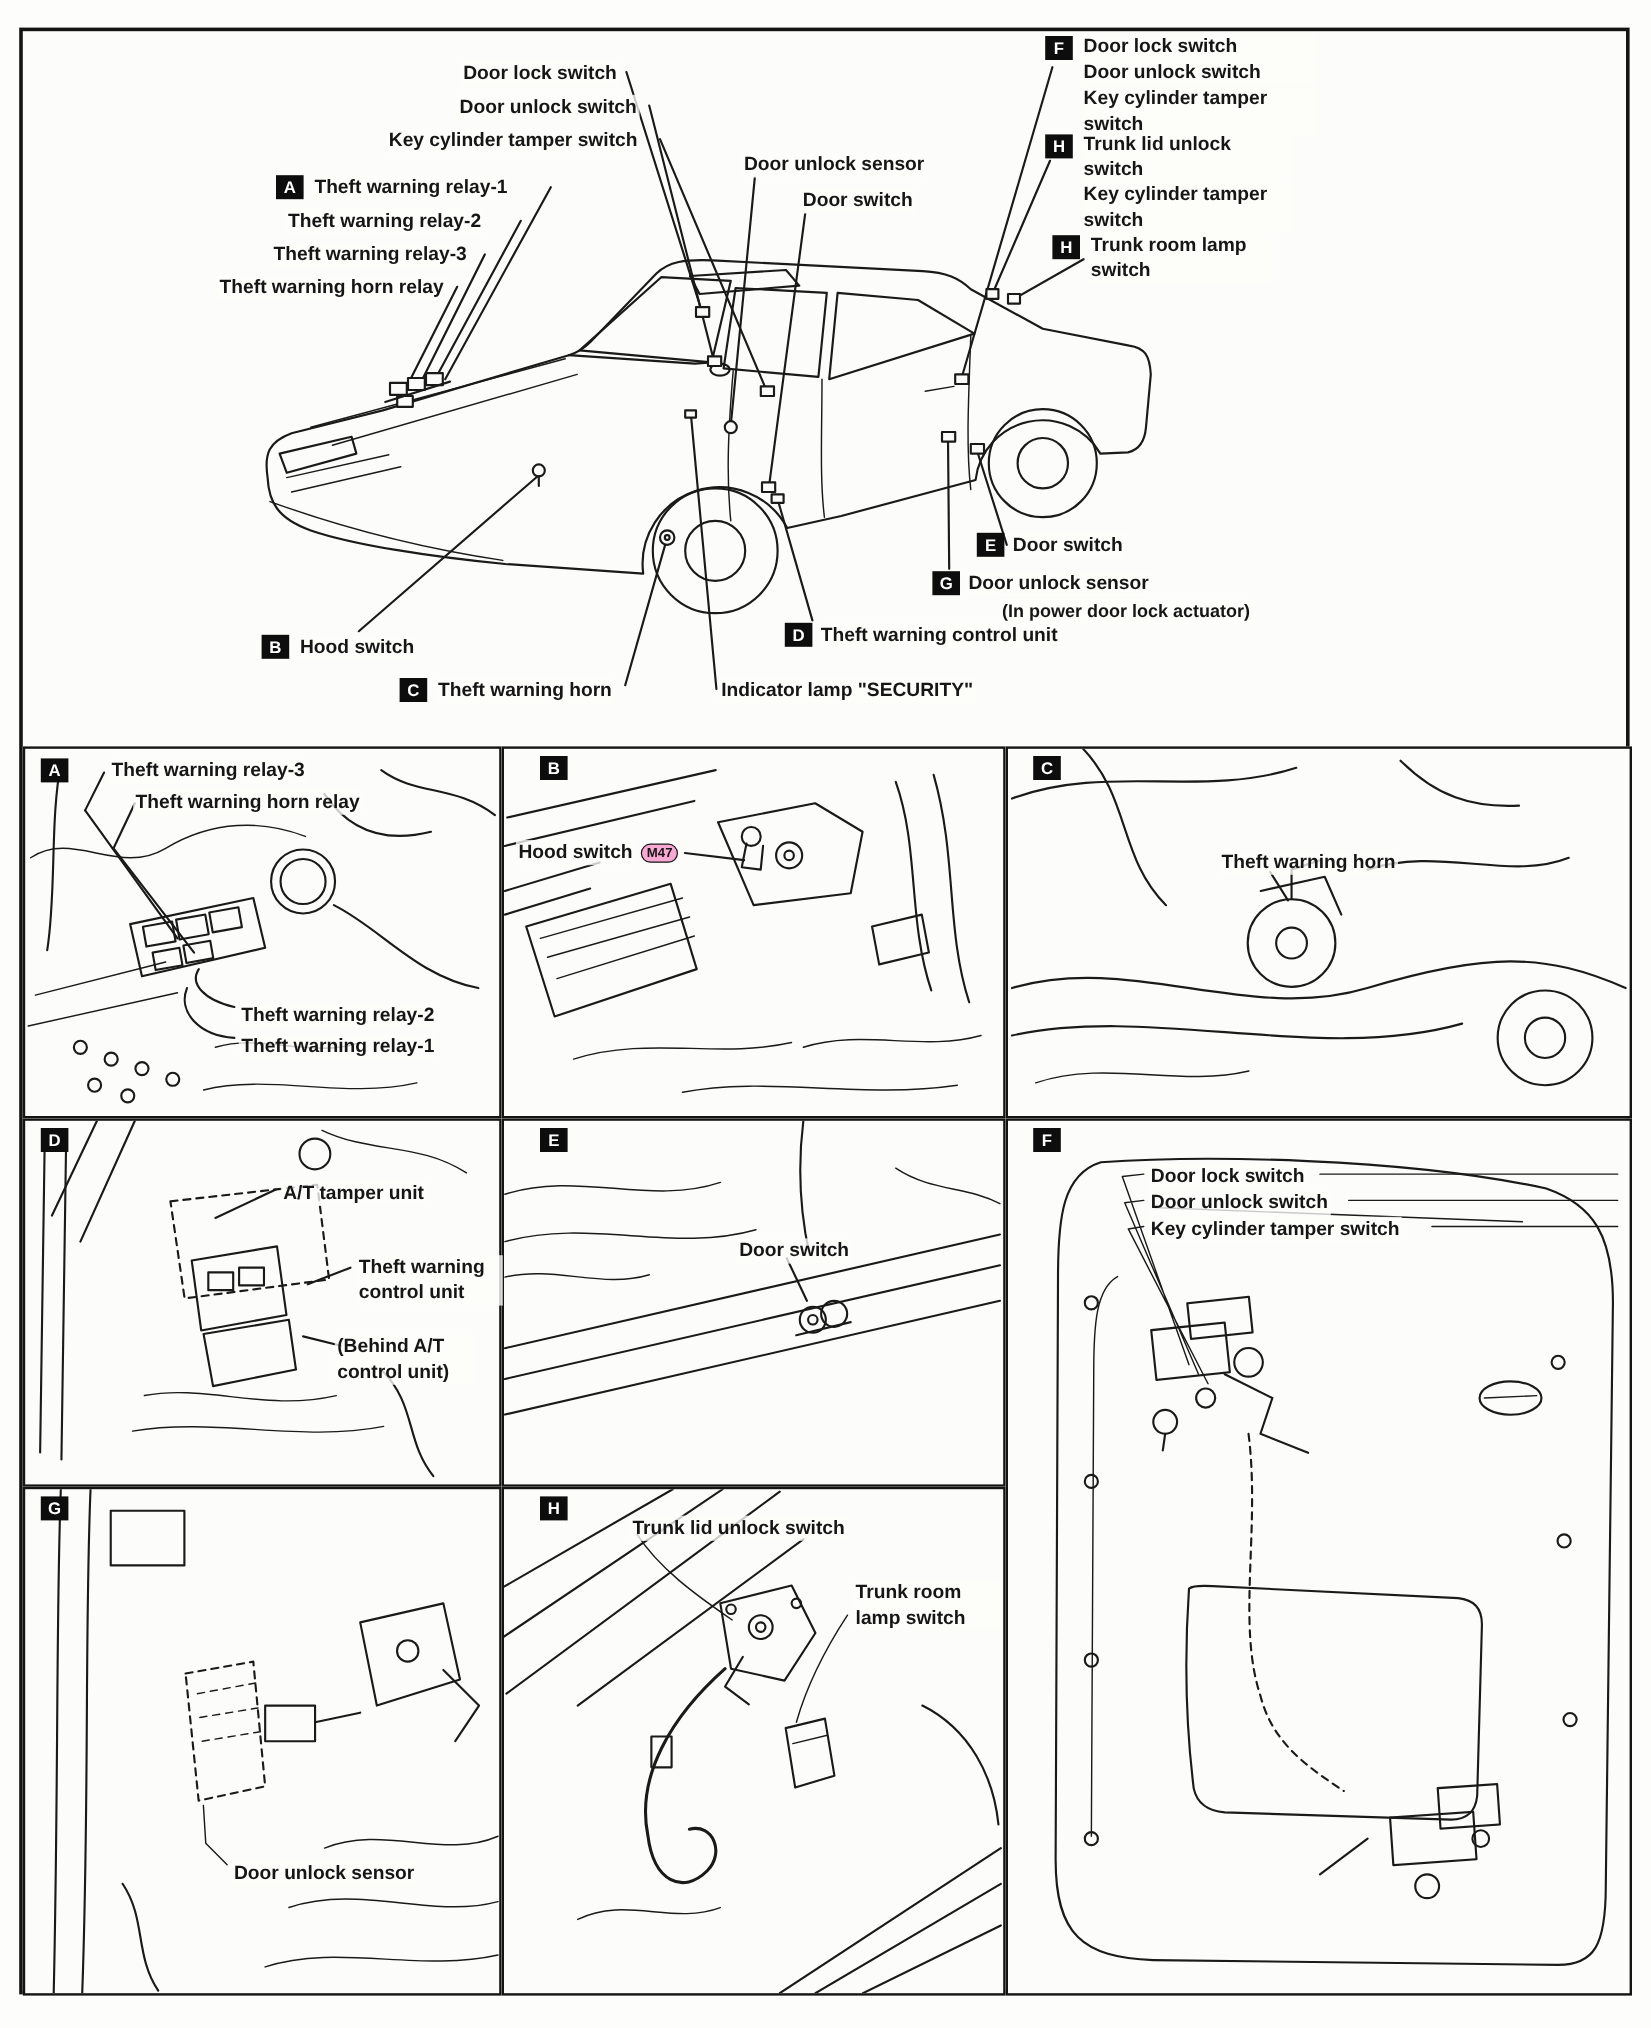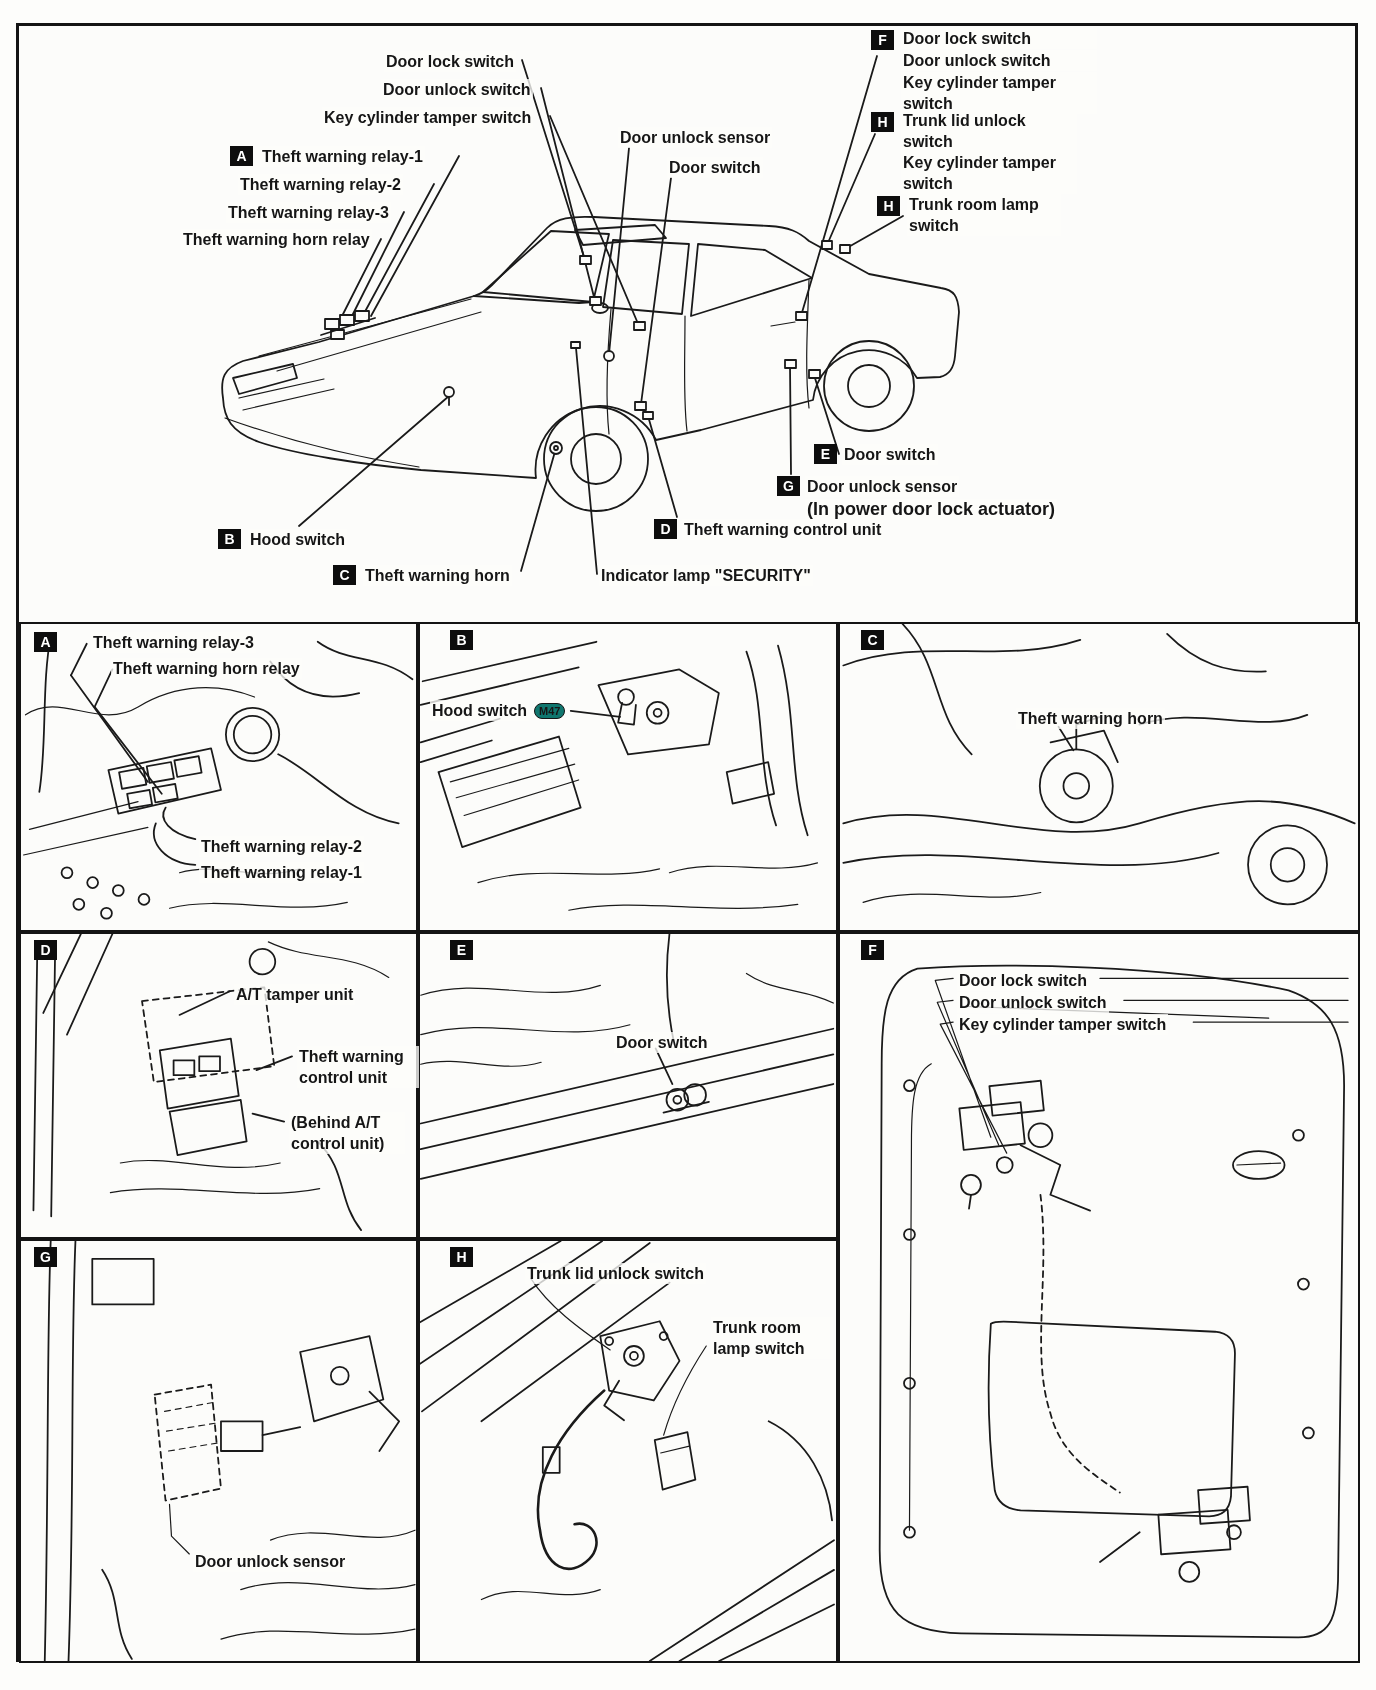--- a/index.html
+++ b/index.html
@@ -5,25 +5,25 @@
   html,body{margin:0;padding:0;background:#ffffff;}
   .page{position:relative;width:1376px;height:1690px;background:#fdfdfb;overflow:hidden;
         font-family:"Liberation Sans",sans-serif;color:#161616;}
   .sheet{position:absolute;left:16px;top:23px;width:1342px;height:1639px;
          border:3px solid #141414;background:#fcfcfa;box-sizing:border-box;}
   .panel{position:absolute;border:2px solid #141414;box-sizing:border-box;background:#fcfcfa;}
   .panel svg,.ovsvg{position:absolute;left:0;top:0;width:100%;height:100%;}
   .lbl{position:absolute;font-weight:bold;font-size:16px;line-height:21px;color:#161616;
        white-space:nowrap;background:rgba(252,252,250,0.78);padding:0 2px;z-index:3;}
   .lbl.wrap{white-space:normal;}
-  .lbl.sub{font-size:18px;}
+  .lbl.sub{font-size:15px;margin-left:28px;}
   .badge{position:absolute;width:23px;height:20px;background:#0d0d0d;color:#fff;
          font-weight:bold;font-size:14px;line-height:20px;text-align:center;z-index:4;}
   .tag{position:absolute;font-weight:bold;font-size:11px;line-height:14px;border:1.5px solid #141414;
-       border-radius:9px;padding:0 4px;background:#0f766e;z-index:4;}
+       border-radius:9px;padding:0 4px;background:#f9a8d4;z-index:4;}
   svg.art *{fill:none;stroke:#1a1a1a;stroke-width:1.8;stroke-linecap:round;stroke-linejoin:round;}
   svg.art .thin{stroke-width:1.2;}
   svg.art .thick{stroke-width:2.6;}
   svg.art .dash{stroke-dasharray:6 5;}
   svg.art .mk{fill:#fcfcfa;}
 </style>
 </head>
 <body>
 
 <div class="page">
@@ -246,21 +246,21 @@
         <rect x="154" y="128" width="21" height="15"></rect>
             <rect x="180" y="124" width="21" height="15"></rect>
         <path d="M150,180 L222,168 228,210 158,224 Z"></path>
       </g>
       <path class="thin" d="M100,232 C152,222 202,246 262,232 M90,262 C160,250 232,272 302,258"></path>
       <path d="M300,210 C330,240 320,270 344,300"></path>
     </svg>
     <div class="badge" style="left:13px;top:6px;">D</div>
     <div class="lbl" style="left:213px;top:50px;">A/T tamper unit</div>
     <div class="lbl wrap" style="left:276px;top:112px;width:118px;">Theft warning control unit</div>
-    <div class="lbl wrap" style="left:268px;top:178px;width:112px;">(Behind A/T control unit)</div>
+    <div class="lbl wrap" style="left:258px;top:178px;width:112px;">(Behind A/T control unit)</div>
   </div>
 
   <div class="panel" style="left:399px;top:906px;width:420px;height:307px;">
     <svg class="art" viewBox="0 0 420 307">
       <line x1="238" y1="116" x2="255" y2="152"></line>
       <path d="M0,192 L418,96 M0,218 L418,122 M0,248 L418,152"></path>
       <path class="thin" d="M0,62 C62,42 122,72 182,52 M0,102 C72,82 142,112 212,92 M0,132 C42,122 82,142 122,130"></path>
       <path d="M252,0 C247,40 250,80 257,112"></path>
       <g>
         <circle cx="260" cy="168" r="11"></circle>

